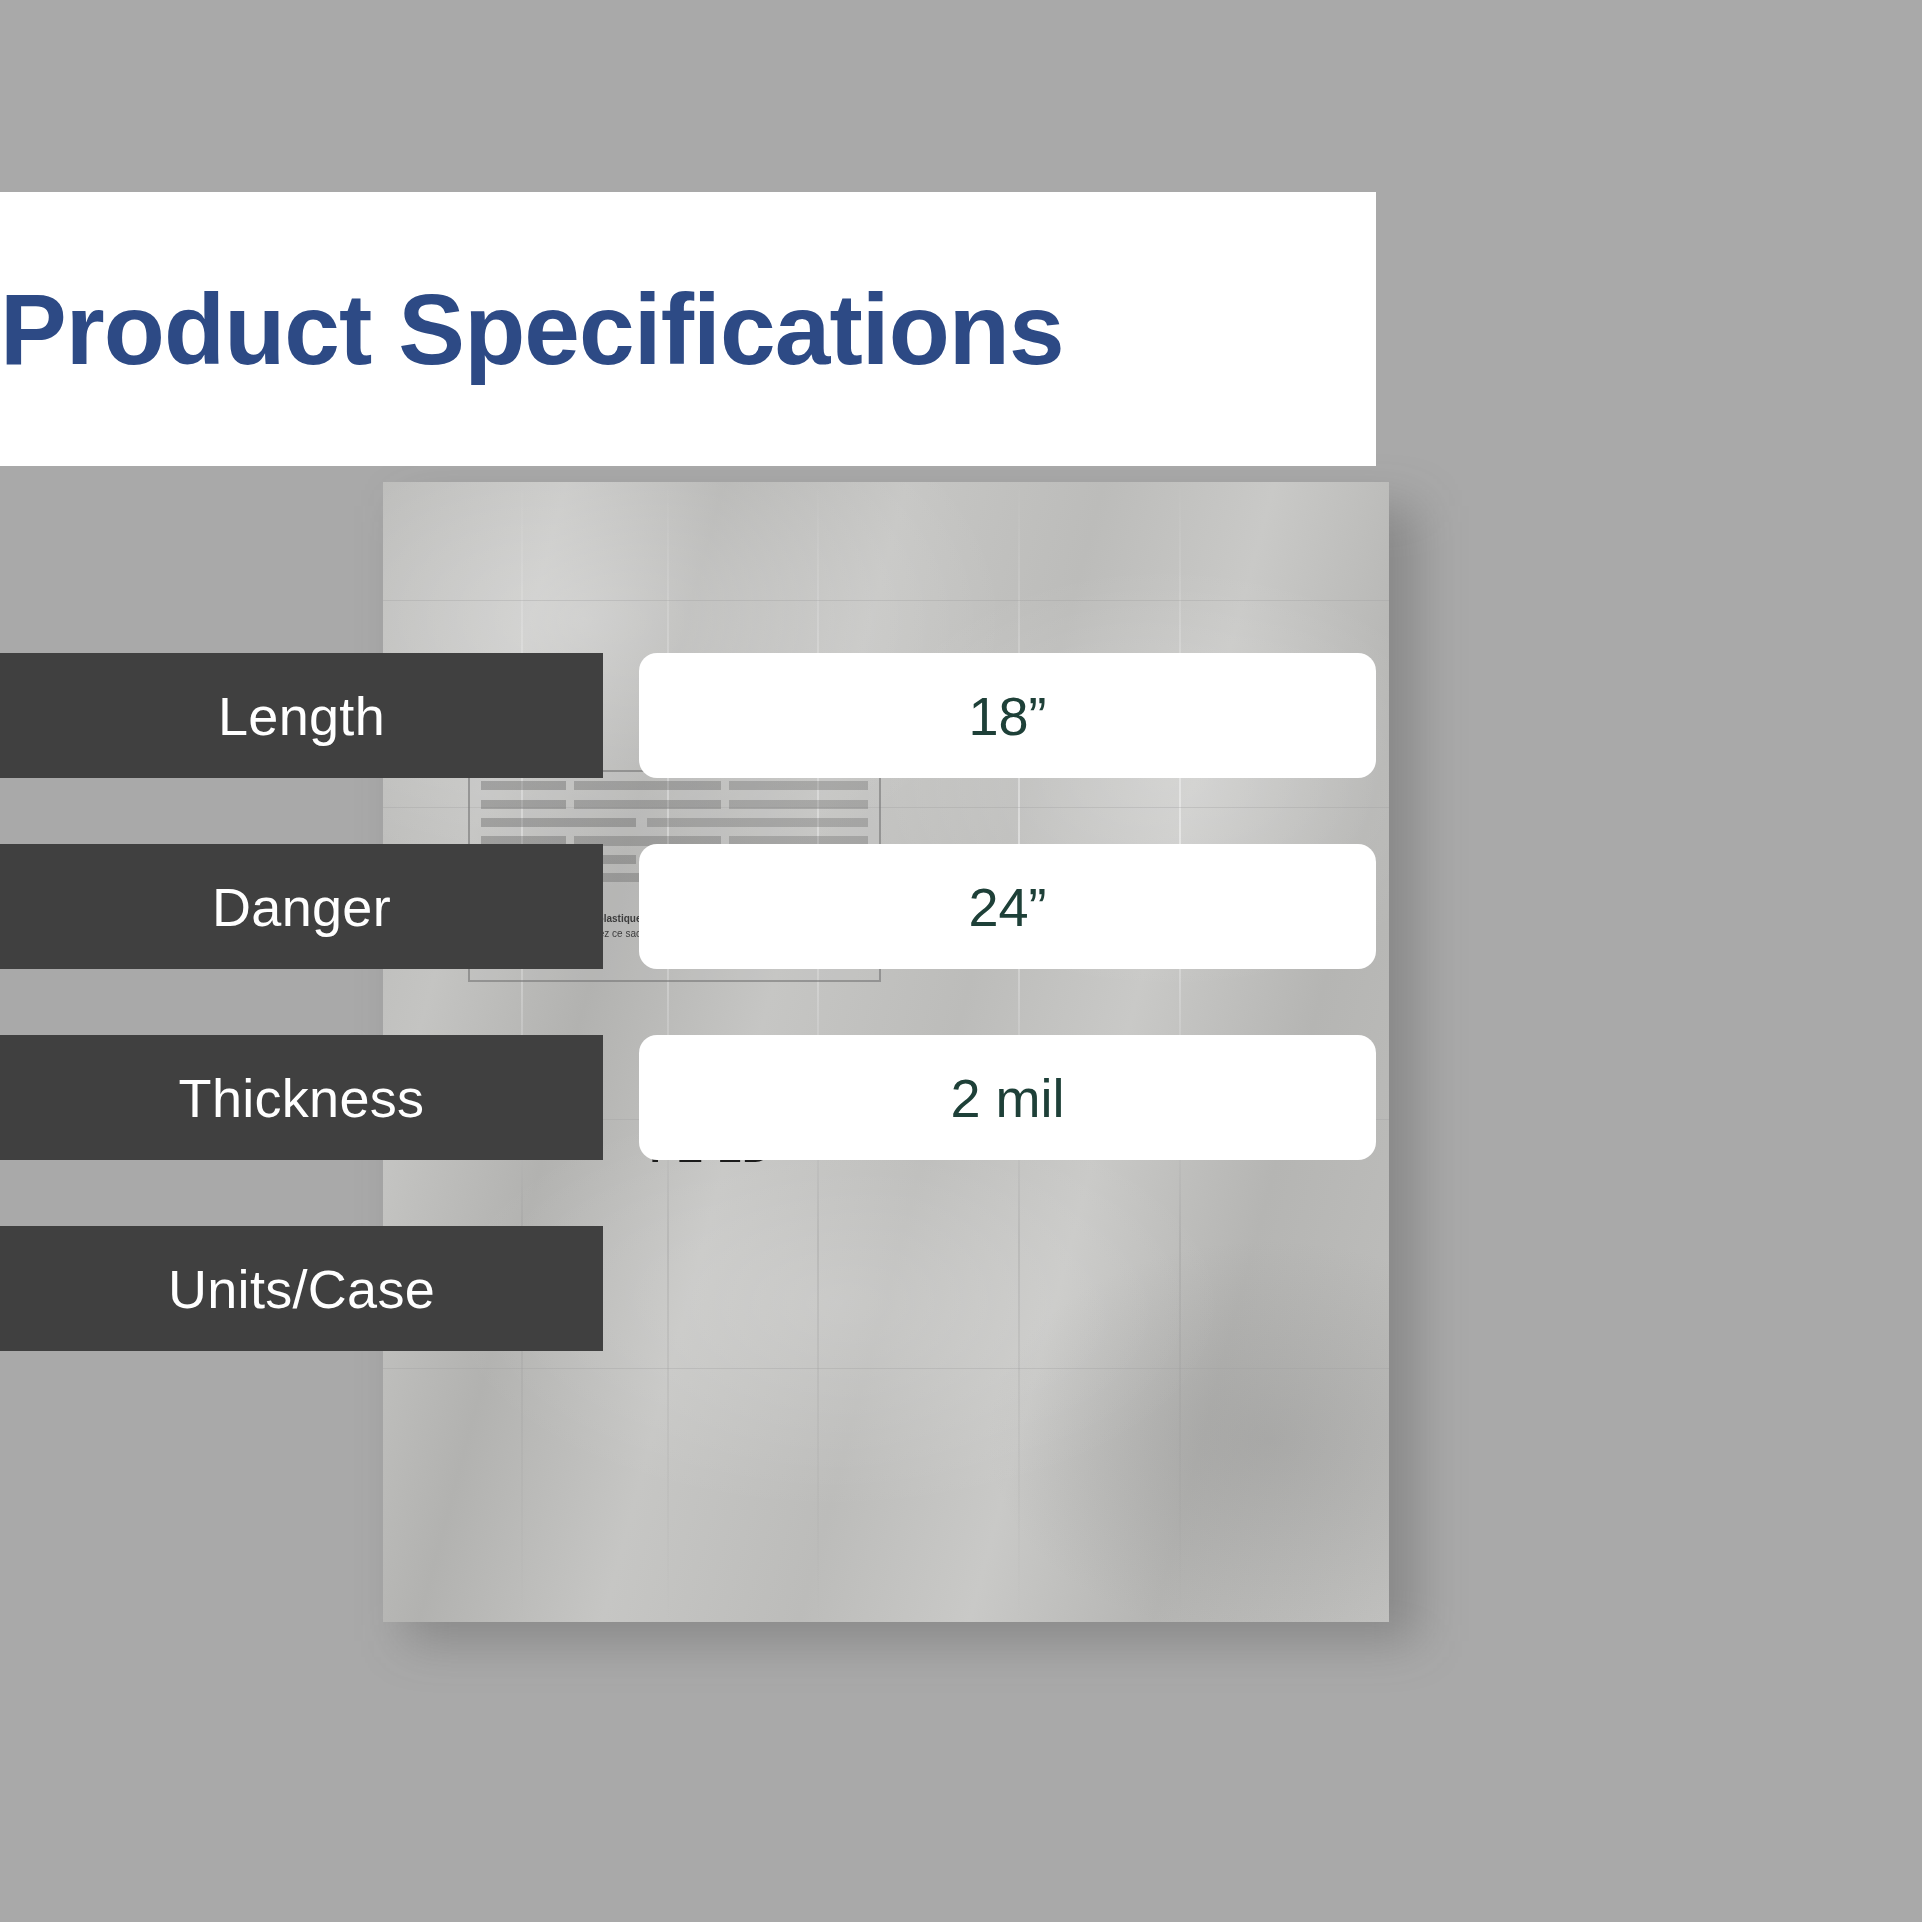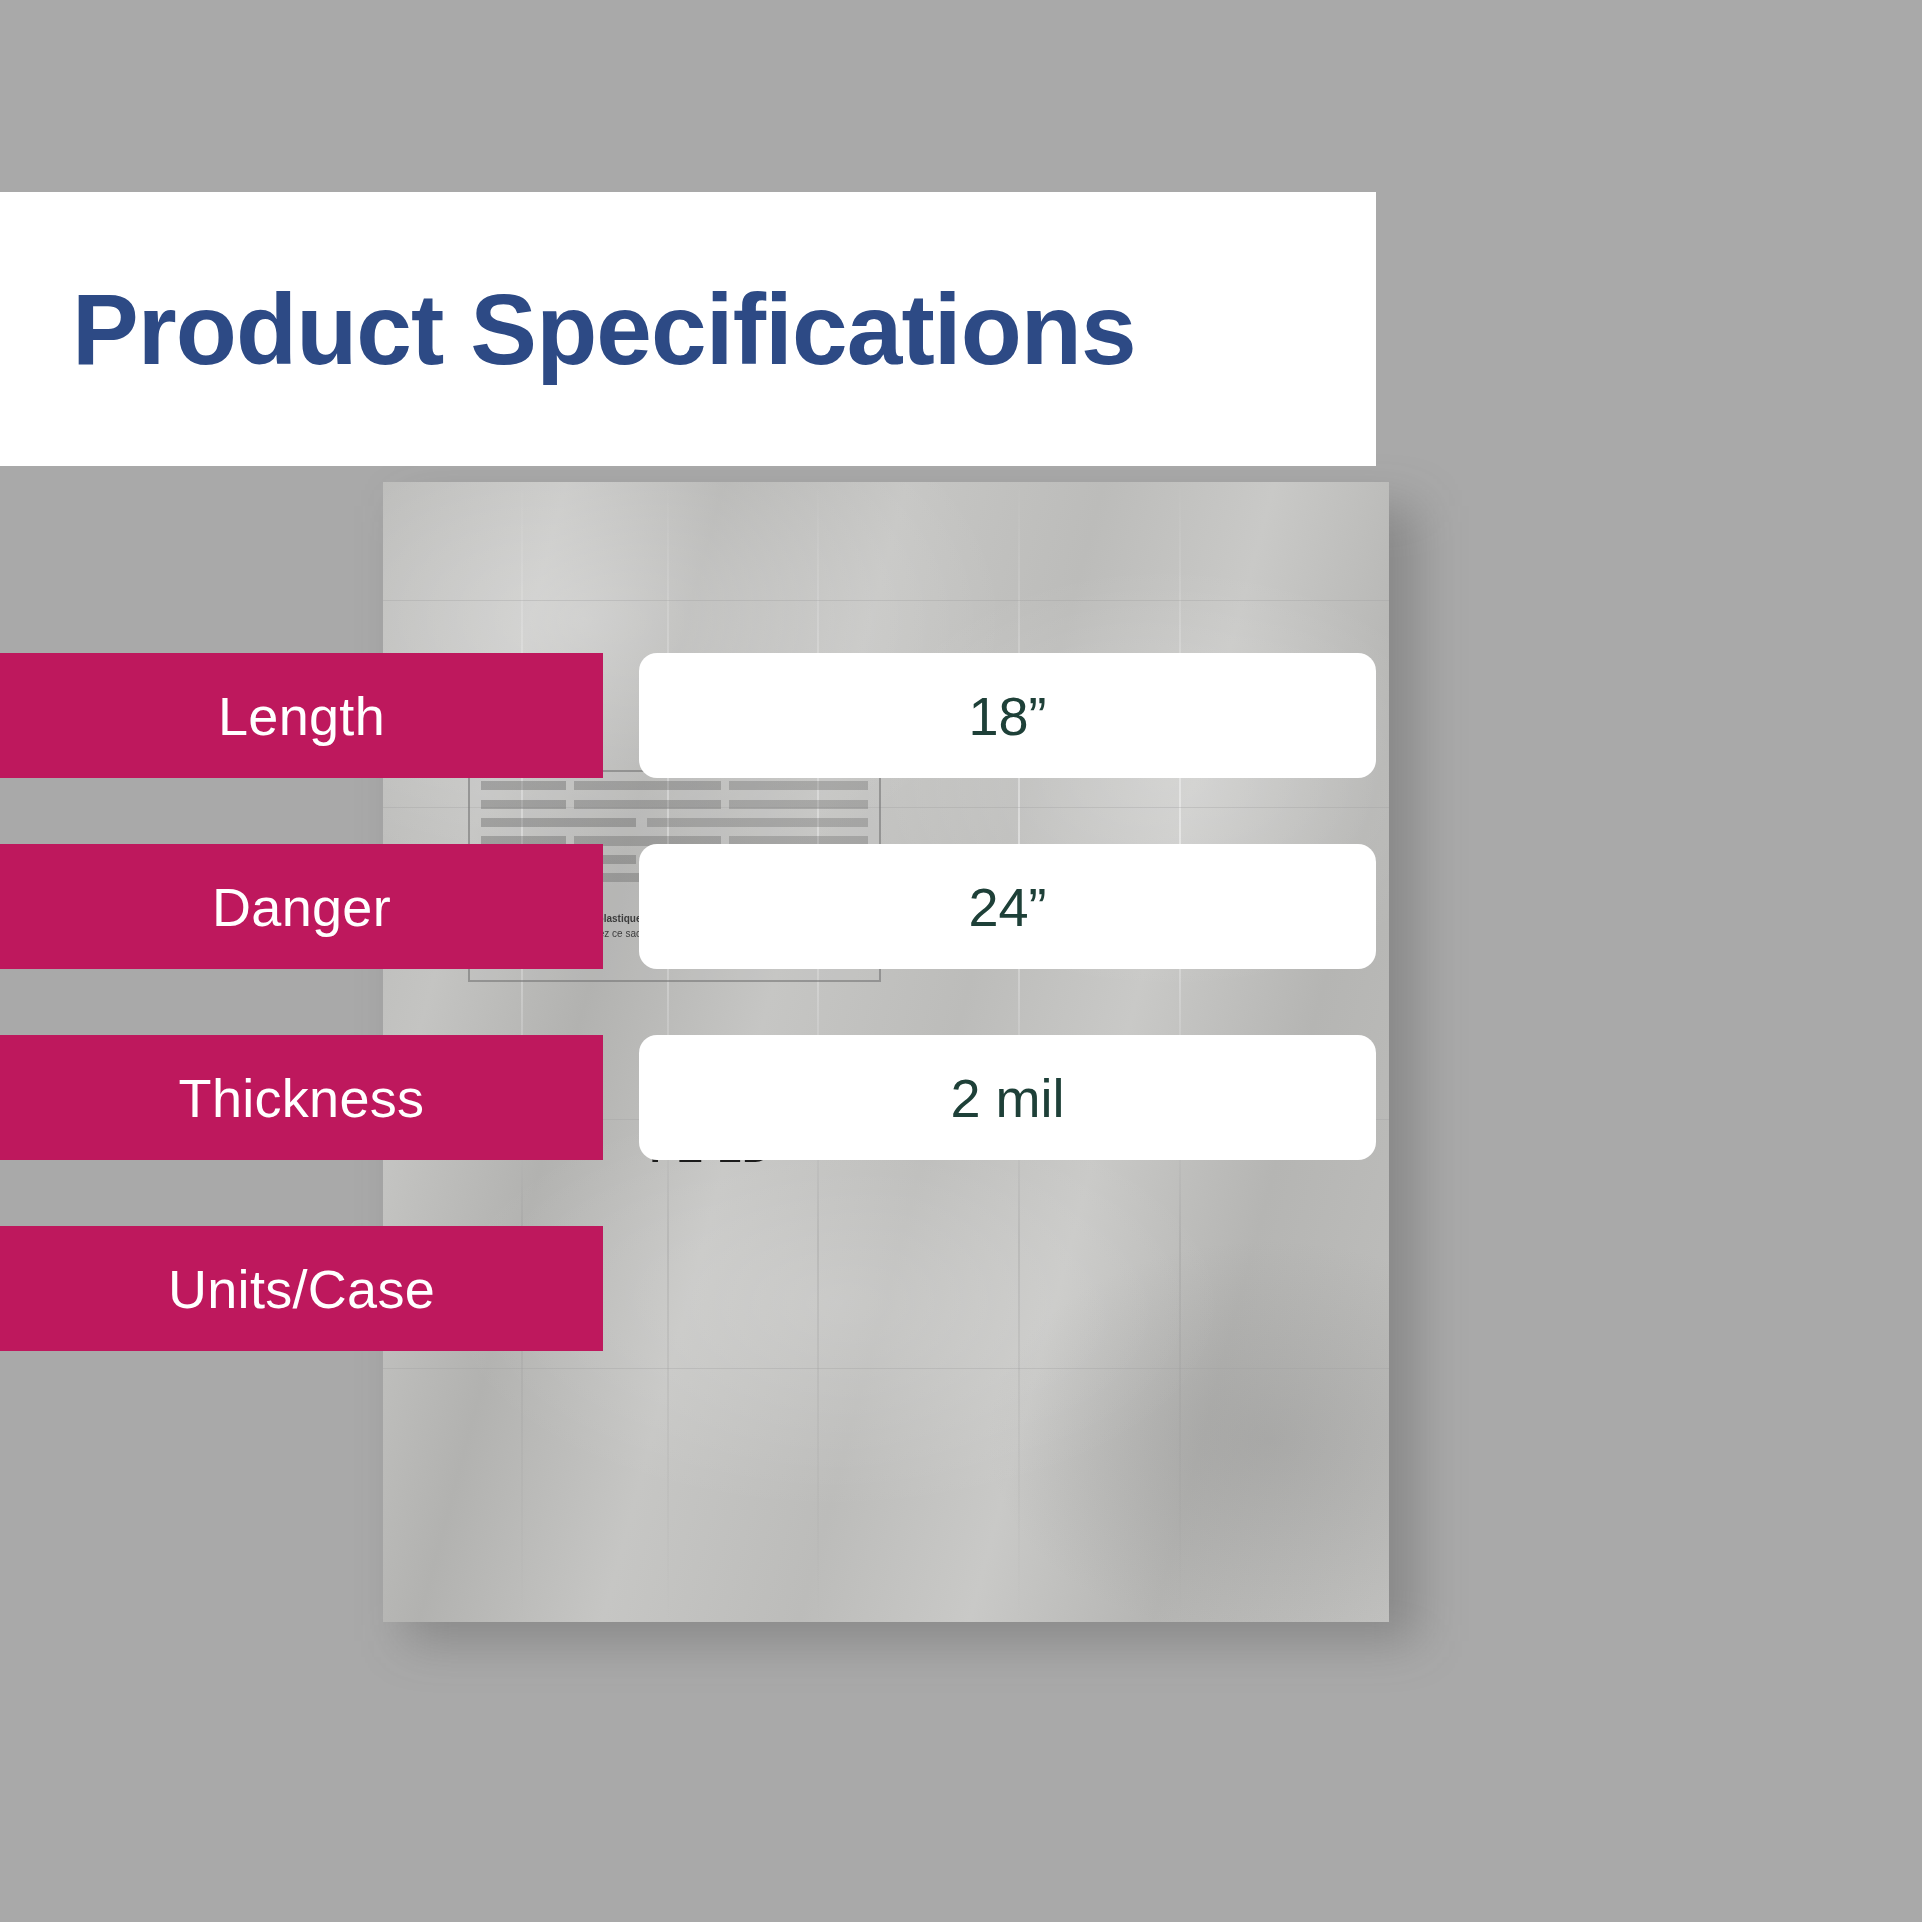--- a/index.html
+++ b/index.html
@@ -81,37 +81,37 @@
     margin-top:1.8px;
   }
 
   
   .header{
     position:absolute;left:0;top:192px;width:1376px;height:274px;
     background:#ffffff;
     display:flex;align-items:center;
   }
   .header h1{
-    margin:0;padding-left:72px;
+    margin:0;
     font-family:"Liberation Sans", sans-serif;
     font-weight:700;
     font-size:100px;
     line-height:1;
     letter-spacing:-0.9px;
     color:#2d4a85;
     white-space:nowrap;
   }
 
   
   .rows{position:absolute;left:0;top:653px;width:1376px;}
   .row{position:relative;height:125px;margin-bottom:66px;}
   .row:last-child{margin-bottom:0;padding-left:28px;}
   .label-box{
     position:absolute;left:0;top:0;width:603px;height:125px;
-    background:#be185d;
+    background:#404040;
     display:flex;align-items:center;justify-content:center;
   }
   .label-box span{
     color:#ffffff;
     font-family:"Liberation Sans", sans-serif;
     font-weight:400;
     font-size:54px;
     line-height:1;
     letter-spacing:0.3px;
     white-space:nowrap;

